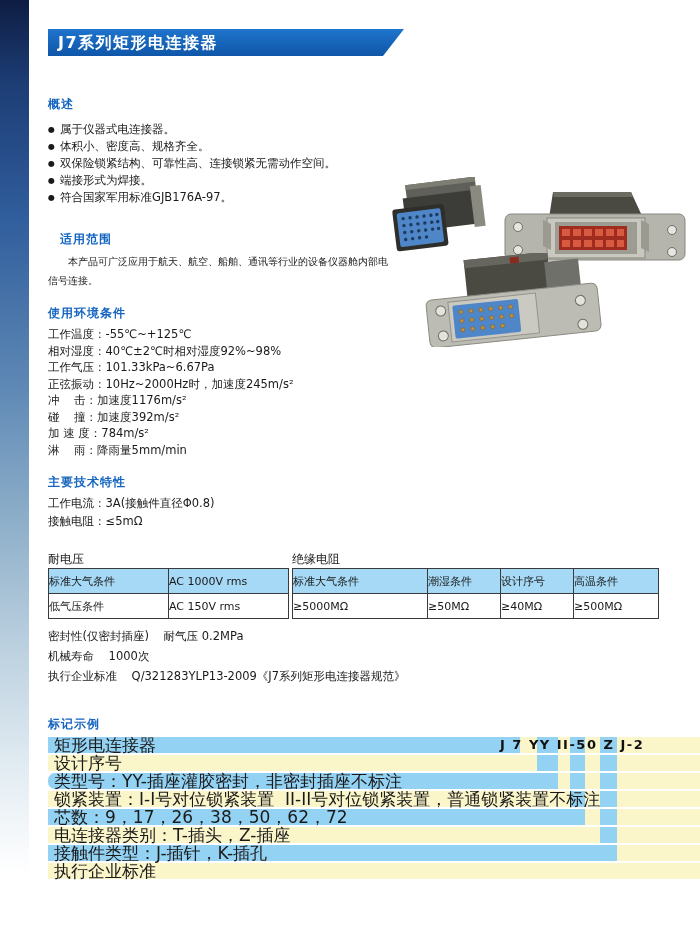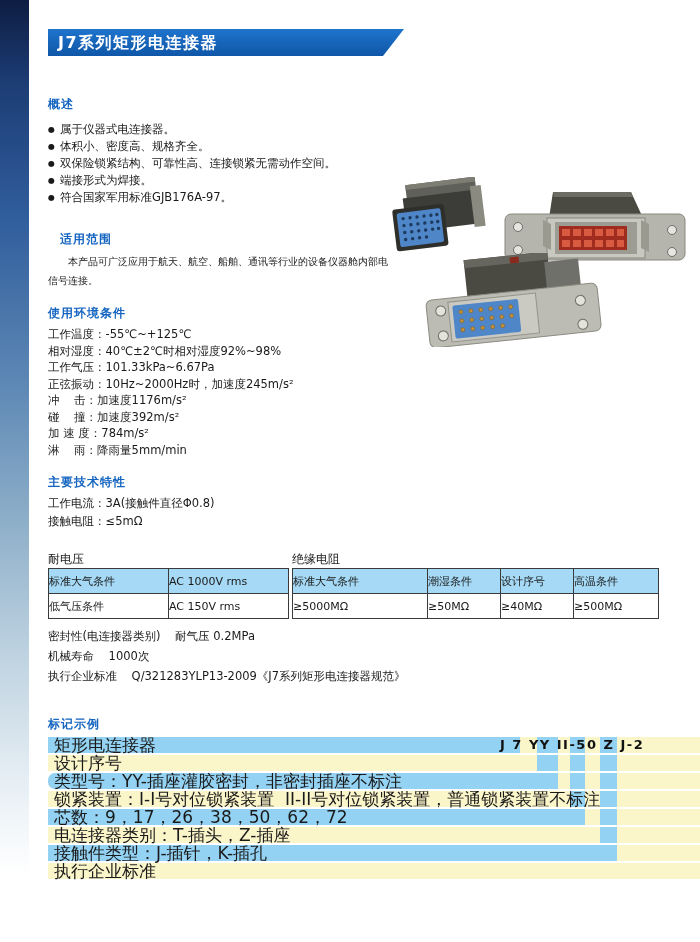--- a/index.html
+++ b/index.html
@@ -234,21 +234,21 @@
     <tr>
       <td>≥5000MΩ</td>
       <td>≥50MΩ</td>
       <td>≥40MΩ</td>
       <td>≥500MΩ</td>
     </tr>
   </tbody>
     </table>
 
   <div class="abs notes" style="left:48px;top:626px;">
-    <div class="ln">密封性(电连接器类别)    耐气压 0.2MPa</div>
+    <div class="ln">密封性(仅密封插座)    耐气压 0.2MPa</div>
     <div class="ln">机械寿命    1000次</div>
     <div class="ln">执行企业标准    Q/321283YLP13-2009《J7系列矩形电连接器规范》</div>
   </div>
 
   <div class="abs h" style="top:716px;">标记示例</div>
   <div class="abs panel">
     <div class="mr g1" style="top:0;">矩形电连接器</div>
     <div class="mr g2" style="top:18px;">设计序号</div>
     <div class="mr g3" style="top:36px;border-radius:7px;">类型号：YY-插座灌胶密封，非密封插座不标注</div>
     <div class="mr g4" style="top:54px;">锁紧装置：I-I号对位锁紧装置  II-II号对位锁紧装置，普通锁紧装置不标注</div>

